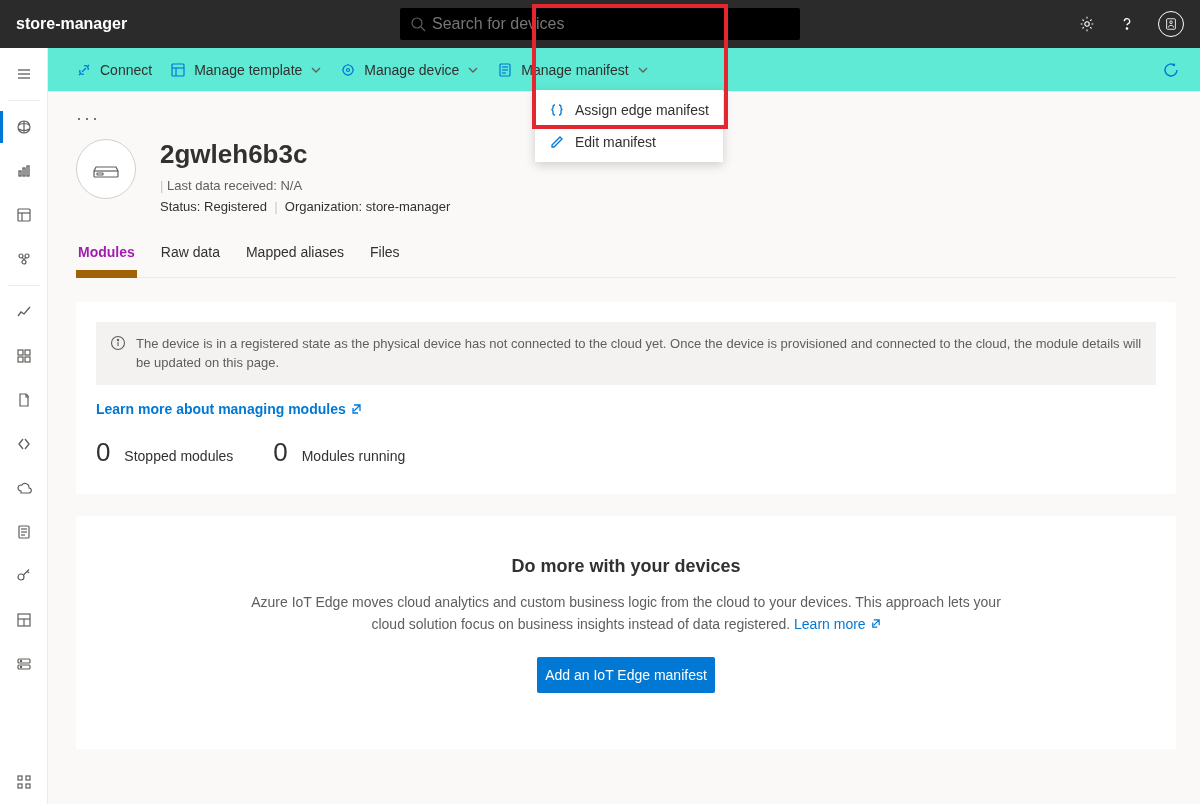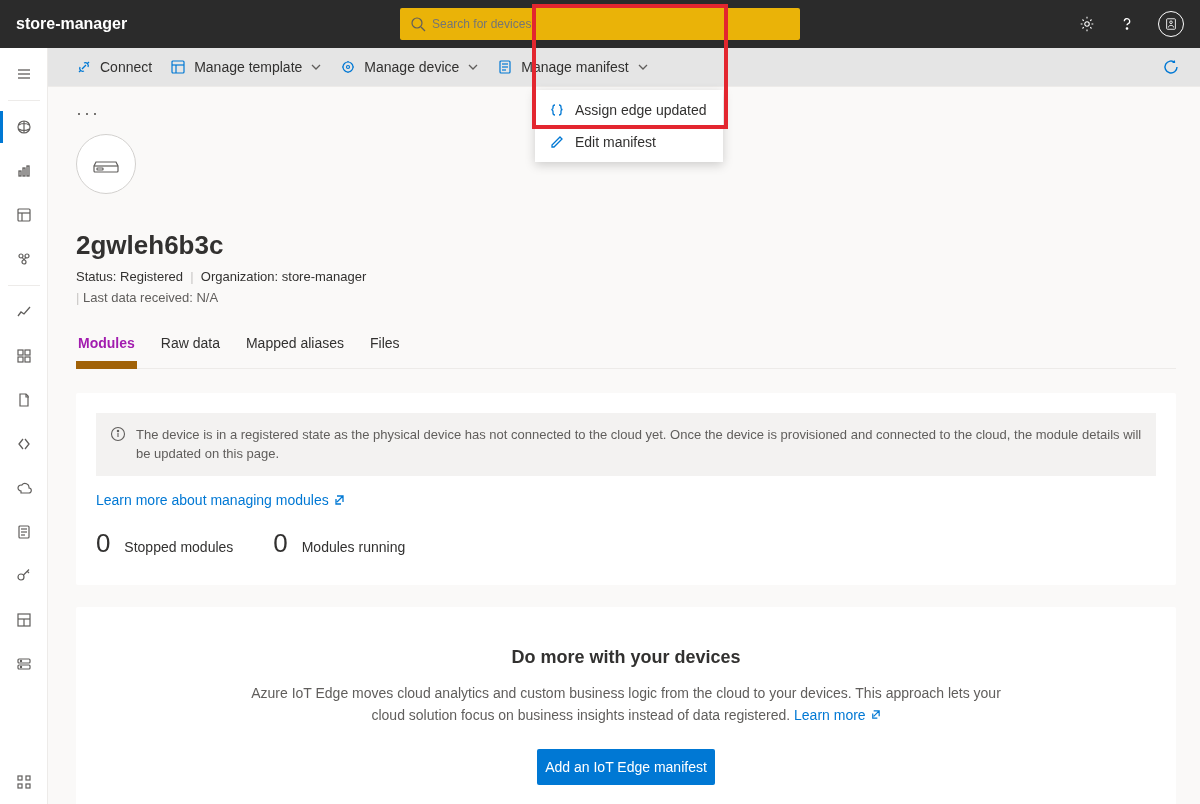--- a/index.html
+++ b/index.html
@@ -28,25 +28,25 @@
   }
   .search-wrap {
     position: absolute;
     left: 400px;
     top: 8px;
     width: 400px;
   }
   .search-box {
     width: 100%;
     height: 32px;
-    background: #eab308;
+    background: #000000;
     border: none;
     border-radius: 2px;
     padding: 0 10px 0 32px;
-    font-size: 12px;
+    font-size: 16px;
     color: #605e5c;
   }
   .search-icon {
     position: absolute;
     left: 10px; top: 8px;
     width: 16px; height: 16px;
     color: #605e5c;
   }
   .hdr-icons {
     display: flex;
@@ -89,21 +89,21 @@
   .rail-divider {
     width: 32px; height:1px; background:#edebe9; margin: 4px 0;
   }
   .rail-spacer { flex: 1; }
 
   .main-col { flex:1; display:flex; flex-direction:column; background:#faf9f8; }
 
   
   .cmdbar {
     height: 44px;
-    background: #e5e5e5;
+    background: #5eead4;
     border-bottom: 1px solid #edebe9;
     display:flex;
     align-items:center;
     padding: 0 20px 0 28px;
     gap: 18px;
     position: relative;
   }
   .cmd-item {
     display:flex; align-items:center; gap:8px;
     color:#323130; cursor:pointer;
@@ -145,23 +145,22 @@
   
   .content {
     padding: 16px 24px 24px 28px;
     overflow-y: auto;
   }
   .ellipsis-btn {
     font-size: 18px; color:#605e5c; cursor:pointer; letter-spacing:2px;
     margin-bottom: 10px;
   }
   .device-header {
-    display:flex; align-items:flex-start; gap:36px;
+    display:flex; align-items:flex-start; gap:24px;
     margin-bottom: 18px;
-    flex-direction: column;
   }
   .device-icon-circle {
     width: 60px; height: 60px;
     border: 1px solid #d2d0ce;
     border-radius: 50%;
     display:flex;align-items:center;justify-content:center;
     background:#fff;
     color:#605e5c;
   }
   .device-title { font-size: 26px; font-weight: 600; margin-bottom: 6px; }
@@ -198,21 +197,21 @@
     padding: 12px 14px;
     display:flex; gap:10px;
     font-size:13px; color:#605e5c;
     margin-bottom: 16px;
     line-height:1.5;
   }
   .info-icon {
     width:16px;height:16px; flex-shrink:0; color:#605e5c; margin-top:1px;
   }
   .link { color:#0078d4; cursor:pointer; }
-  .learn-link { font-weight:400; font-size:14px; margin-bottom: 20px; display:inline-flex; align-items:center; gap:4px; }
+  .learn-link { font-weight:700; font-size:14px; margin-bottom: 20px; display:inline-flex; align-items:center; gap:4px; }
 
   .counts { display:flex; gap: 40px; font-size:14px; align-items:flex-end; }
   .count-num { font-size: 26px; font-weight:400; margin-right:10px; }
 
   .empty-box { text-align:center; padding: 20px 140px 30px; }
   .empty-title { font-size:18px; font-weight:600; margin-bottom:14px; }
   .empty-body { font-size:14px; color:#605e5c; line-height:1.6; margin-bottom:22px; }
   .primary-btn {
     background:#0078d4; color:#fff; border:none;
     padding: 10px 8px; font-size:14px; border-radius:2px; cursor:pointer;
@@ -409,21 +408,21 @@
             <path d="M15 9a6 6 0 1 1-2-4.5"></path>
             <polyline points="13,2 13,5 10,5" fill="currentColor" stroke="none"></polyline>
           </svg>
       </div>
 
       <div class="dropdown">
         <div class="dropdown-item">
           <svg class="dropdown-icon" viewBox="0 0 16 16" fill="none" stroke="currentColor" stroke-width="1.3">
               <path d="M6 3c-1 0-2 .5-2 2v1c0 1-.5 1.5-1.5 1.5C3.5 8 4 8.5 4 9.5V11c0 1.5 1 2 2 2M10 3c1 0 2 .5 2 2v1c0 1 .5 1.5 1.5 1.5-1 0-1.5.5-1.5 1.5V11c0 1.5-1 2-2 2"></path>
             </svg>
-          <span>Assign edge updated</span>
+          <span>Assign edge manifest</span>
         </div>
         <div class="dropdown-item">
           <svg class="dropdown-icon" viewBox="0 0 16 16" fill="none" stroke="currentColor" stroke-width="1.3">
               <path d="M11 3l2 2-8 8H3v-2z"></path>
             </svg>
           <span>Edit manifest</span>
         </div>
       </div>
       <div class="red-highlight"></div>
     </div>
@@ -434,31 +433,31 @@
       <div class="device-header">
         <div class="device-icon-circle">
           <svg width="28" height="20" viewBox="0 0 28 20" fill="none" stroke="currentColor" stroke-width="1.2">
               <path d="M4 8h20l2 4v5a1 1 0 0 1-1 1H3a1 1 0 0 1-1-1v-5z"></path>
               <line x1="2" y1="12" x2="26" y2="12"></line>
               <rect x="5" y="14" width="6" height="2" rx="0.5"></rect>
             </svg>
         </div>
         <div>
           <div class="device-title">2gwleh6b3c</div>
+          <div class="device-meta">
+            <span class="meta-sep"></span>
+            <span>Last data received:</span>
+            <span>N/A</span>
+          </div>
           <div class="device-meta" style="color:#323130;">
             <span>Status:</span>
             <span>Registered</span>
             <span style="color:#c8c6c4;"> &nbsp;|&nbsp; </span>
             <span>Organization:</span>
             <span>store-manager</span>
-          </div>
-          <div class="device-meta">
-            <span class="meta-sep"></span>
-            <span>Last data received:</span>
-            <span>N/A</span>
           </div>
         </div>
       </div>
 
       <div class="tabs">
         <div class="tab active">Modules</div>
         <div class="tab">Raw data</div>
         <div class="tab">Mapped aliases</div>
         <div class="tab">Files</div>
       </div>

